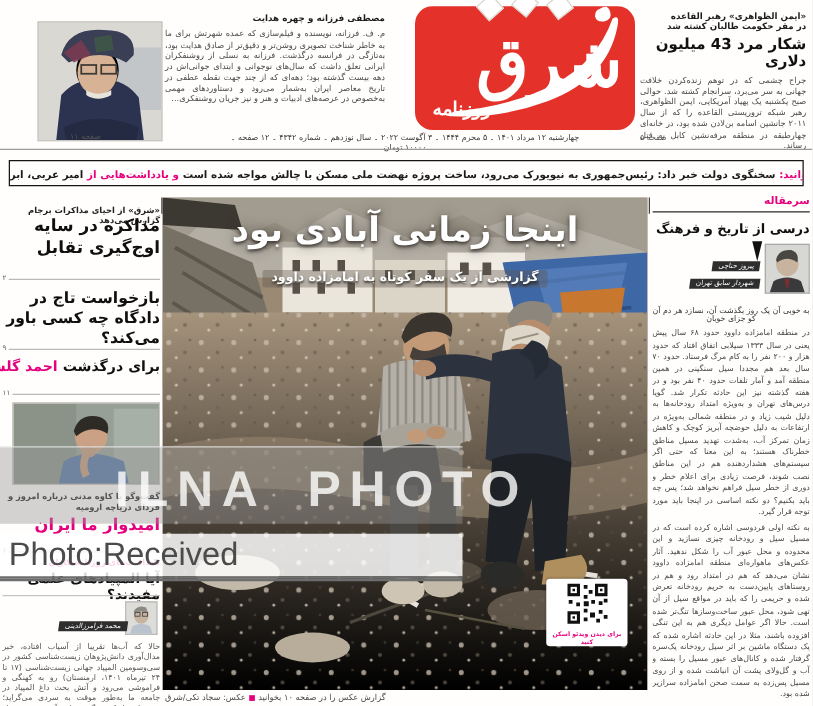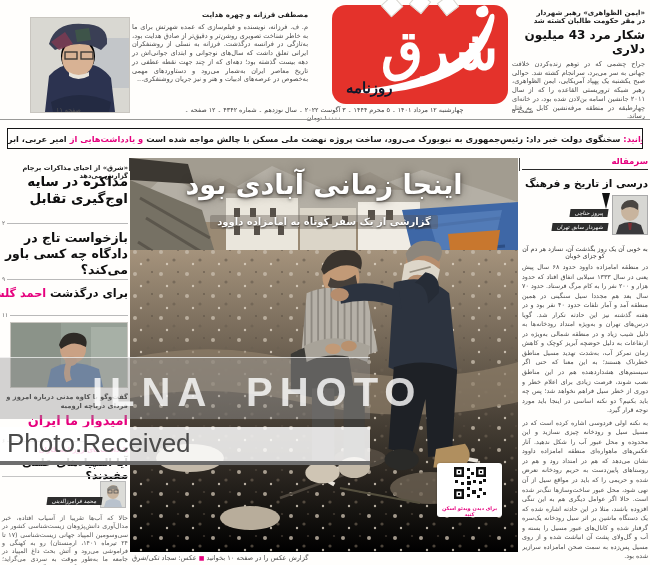--- a/index.html
+++ b/index.html
@@ -17,21 +17,21 @@
   .farz-photo { left:30px; top:17px; width:100px; height:96px; border:1px solid #c9c6c0; background:#d8d7d1; }
   .farz-text  { left:132px; top:11px; width:176px; text-align:right; }
   .kicker-sm  { font-size:7px; font-weight:bold; color:#1c1c1c; }
   .farz-head  { font-size:13px; font-weight:bold; color:#111; margin-top:3px; }
   .body-sm    { font-size:6.6px; line-height:8.7px; color:#4c4c4c; text-align:justify; margin-top:4px; }
   .pageref    { font-size:6.3px; color:#555; }
 
   .logo { left:332px; top:5px; width:176px; height:99px; background:#e4322b; border-radius:14px;font-family:Liberation Serif, serif; }
   .logo .diamond { position:absolute; width:16px; height:16px; background:#fff; border:1px solid #d8d5cf; }
   .logo .calligraphy { position:absolute; right:6px; top:-4px; width:150px; height:104px; }
-  .logo .word-news { position:absolute; left:14px; bottom:7px; color:#0f172a; font-weight:bold; font-size:15px; direction:rtl; }
+  .logo .word-news { position:absolute; left:14px; bottom:7px; color:#ffffff; font-weight:bold; font-size:15px; direction:rtl; }
   .logo .sharg { position:absolute; right:10px; top:6px; color:#fff; font-weight:bold; font-size:54px; line-height:80px; direction:rtl; letter-spacing:-2px; }
 
   .zaw { left:512px; top:9px; width:133px; text-align:right; }
   .zaw-head { font-size:12px; font-weight:bold; color:#111; margin-top:3px; }
 
   .dateline { left:178px; top:106px; width:292px; font-size:6.4px; color:#3a3a3a; text-align:center; direction:rtl; }
   .header-rule { left:0; top:119px; width:650px; height:1px; background:#9a9a98; }
 
   
   .banner {
@@ -131,21 +131,21 @@
     <div class="diamond" style="left:108px; top:-8px; transform:rotate(52deg);"></div>
     <svg class="calligraphy" viewBox="0 0 150 104">
       <path d="M138,14 Q144,10 142,20 Q134,62 86,80 Q48,94 10,92 Q2,92 12,88 Q58,84 92,66 Q126,48 138,14 Z" fill="#ffffff"></path>
       <path d="M128,6 q6,-4 8,2 q2,6 -4,8 q-7,1 -8,-4 q0,-5 4,-6 Z" fill="#ffffff"></path>
     </svg>
     <div class="sharg">شرق</div>
     <div class="word-news">روزنامه</div>
   </div>
 
   <div class="abs zaw rtl">
-    <div class="kicker-sm">«ایمن الظواهری» رهبر شهردار</div>
+    <div class="kicker-sm">«ایمن الظواهری» رهبر القاعده</div>
     <div class="kicker-sm">در مقر حکومت طالبان کشته شد</div>
     <div class="zaw-head">شکار مرد 43 میلیون دلاری</div>
     <div class="body-sm">جراح چشمی که در توهم زنده‌کردن خلافت جهانی به سر می‌برد، سرانجام کشته شد. حوالی صبح یکشنبه یک پهپاد آمریکایی، ایمن الظواهری، رهبر شبکه تروریستی القاعده را که از سال ۲۰۱۱ جانشین اسامه بن‌لادن شده بود، در خانه‌ای چهارطبقه در منطقه مرفه‌نشین کابل به قتل رساند.</div>
   </div>
   <div class="abs pageref" style="left:512px; top:107px;">صفحه ۵</div>
 
   <div class="abs dateline">چهارشنبه ۱۲ مرداد ۱۴۰۱ ۔ ۵ محرم ۱۴۴۴ ۔ ۳ آگوست ۲۰۲۲ ۔ سال نوزدهم ۔ شماره ۴۳۴۲ ۔ ۱۲ صفحه ۔ ۱۰۰۰۰ تومان</div>
   <div class="abs header-rule"></div>
 
   <div class="abs banner">

